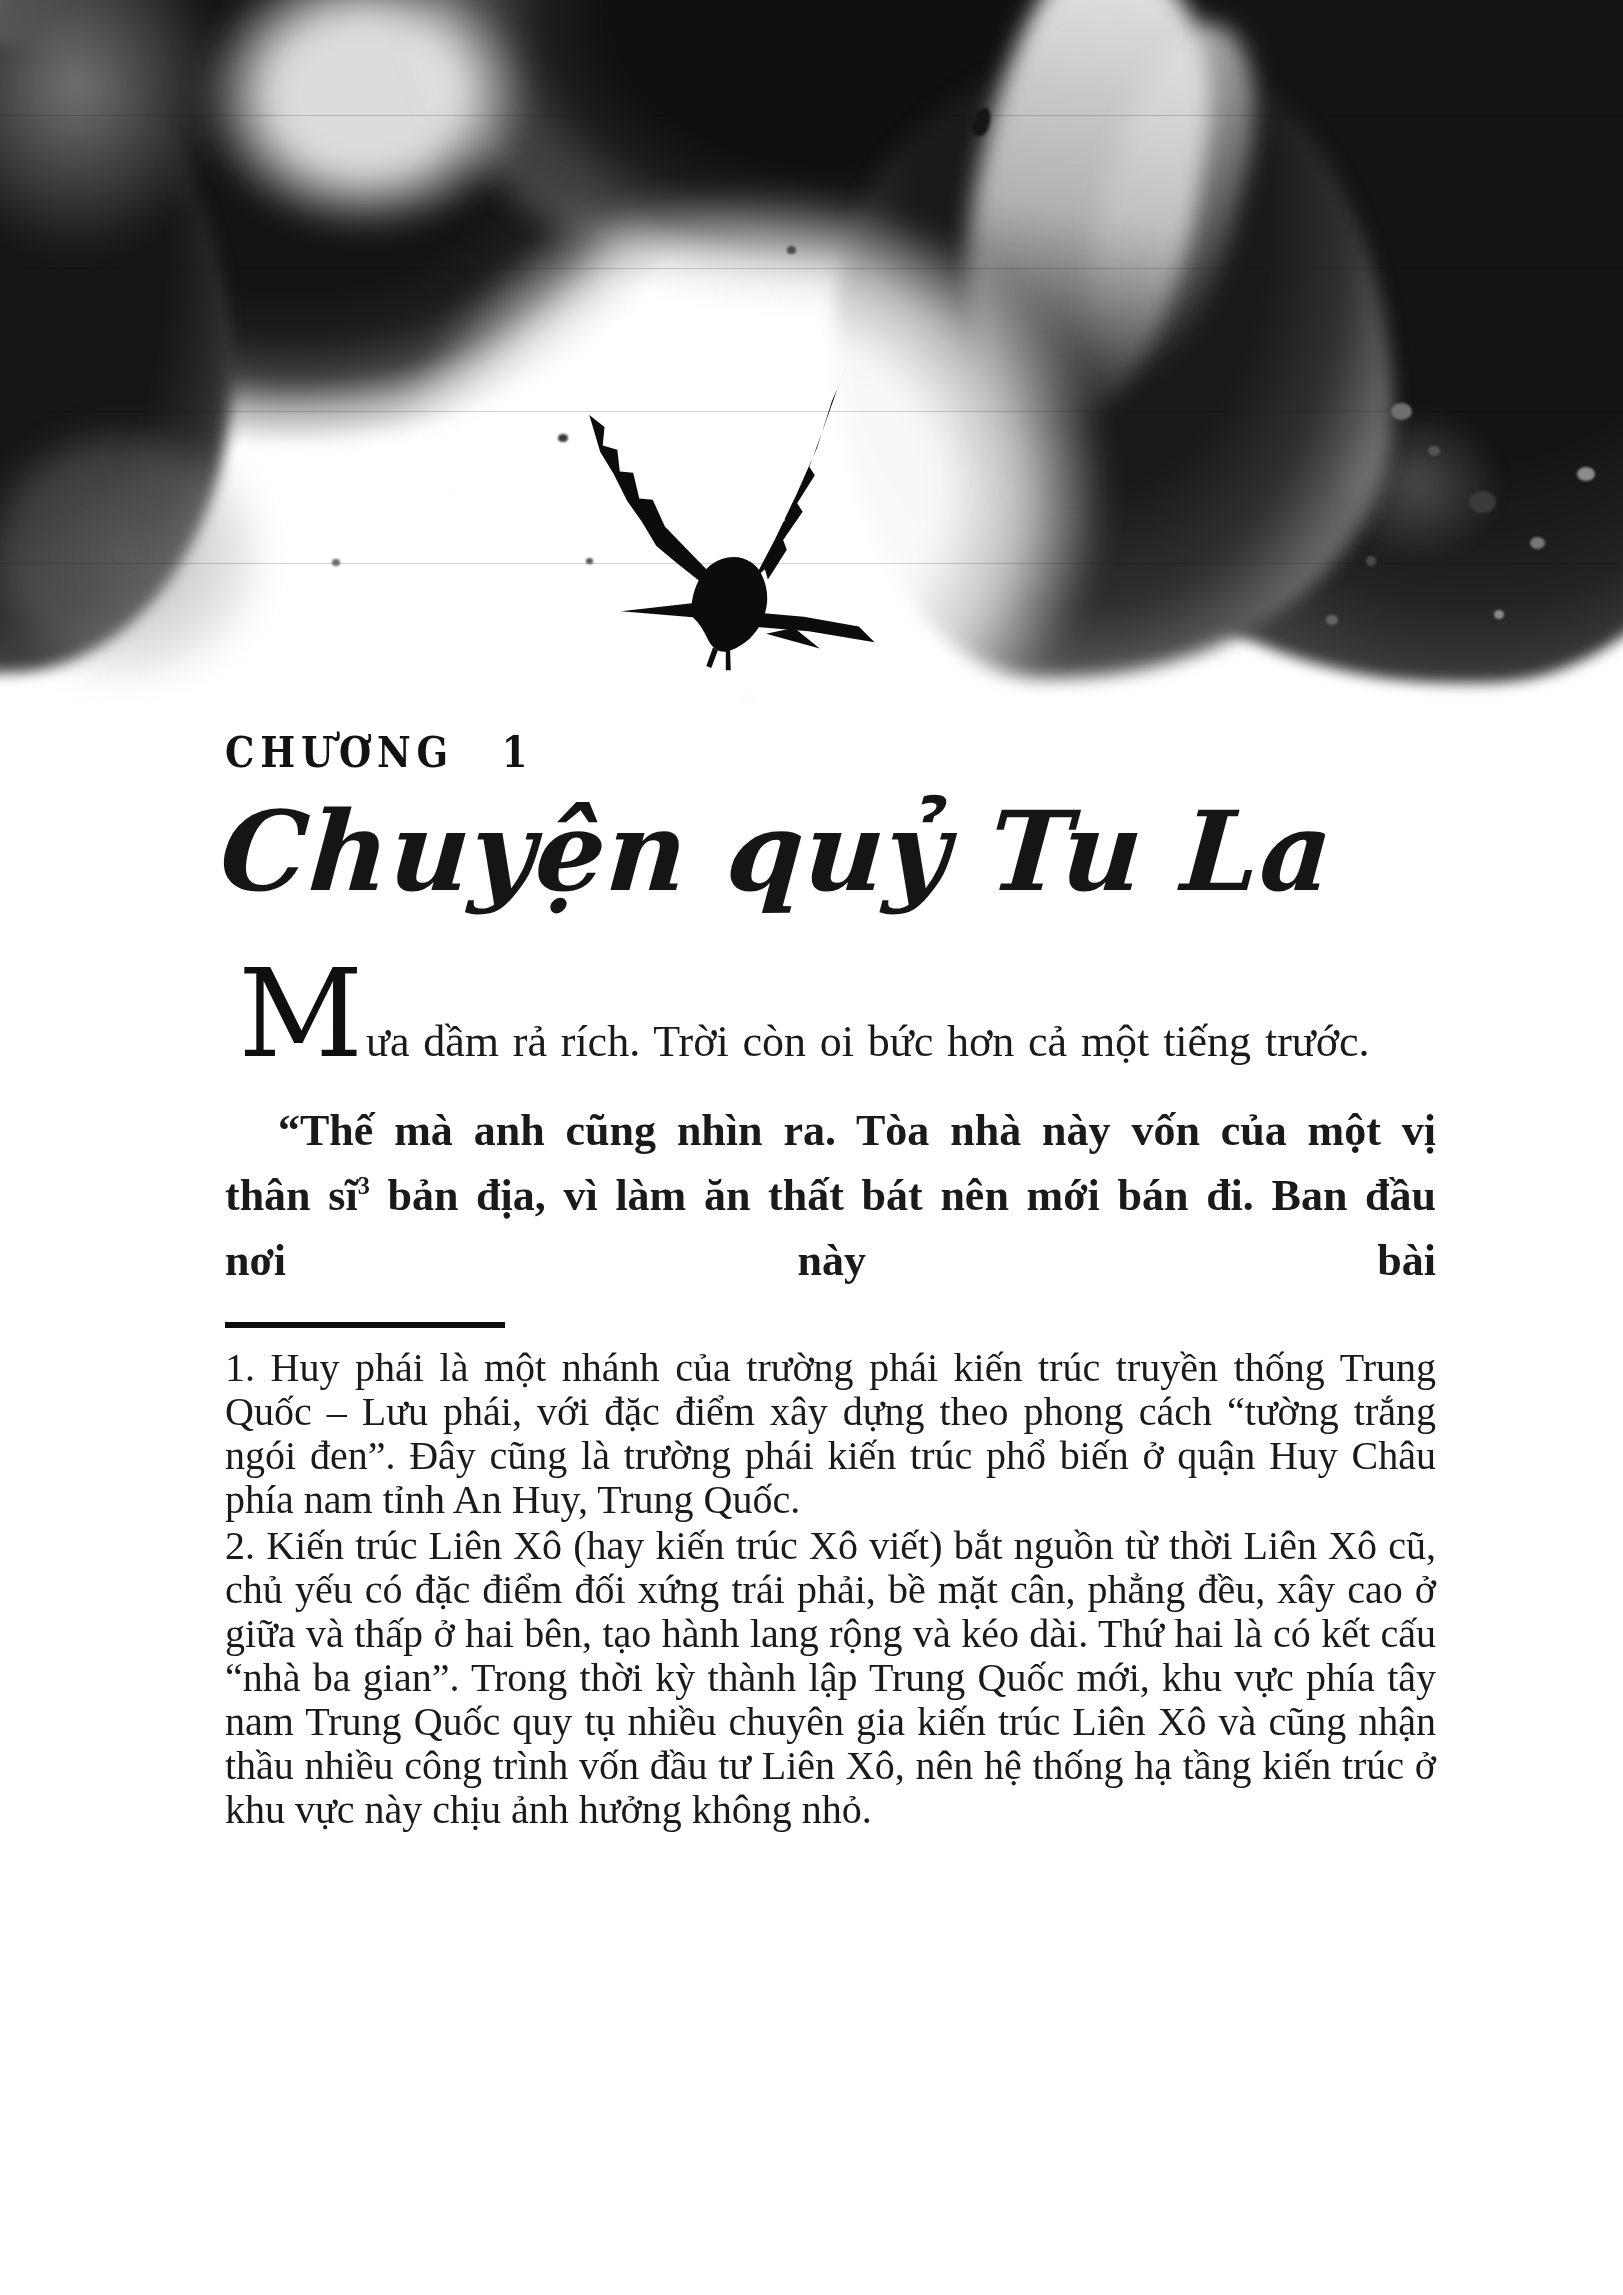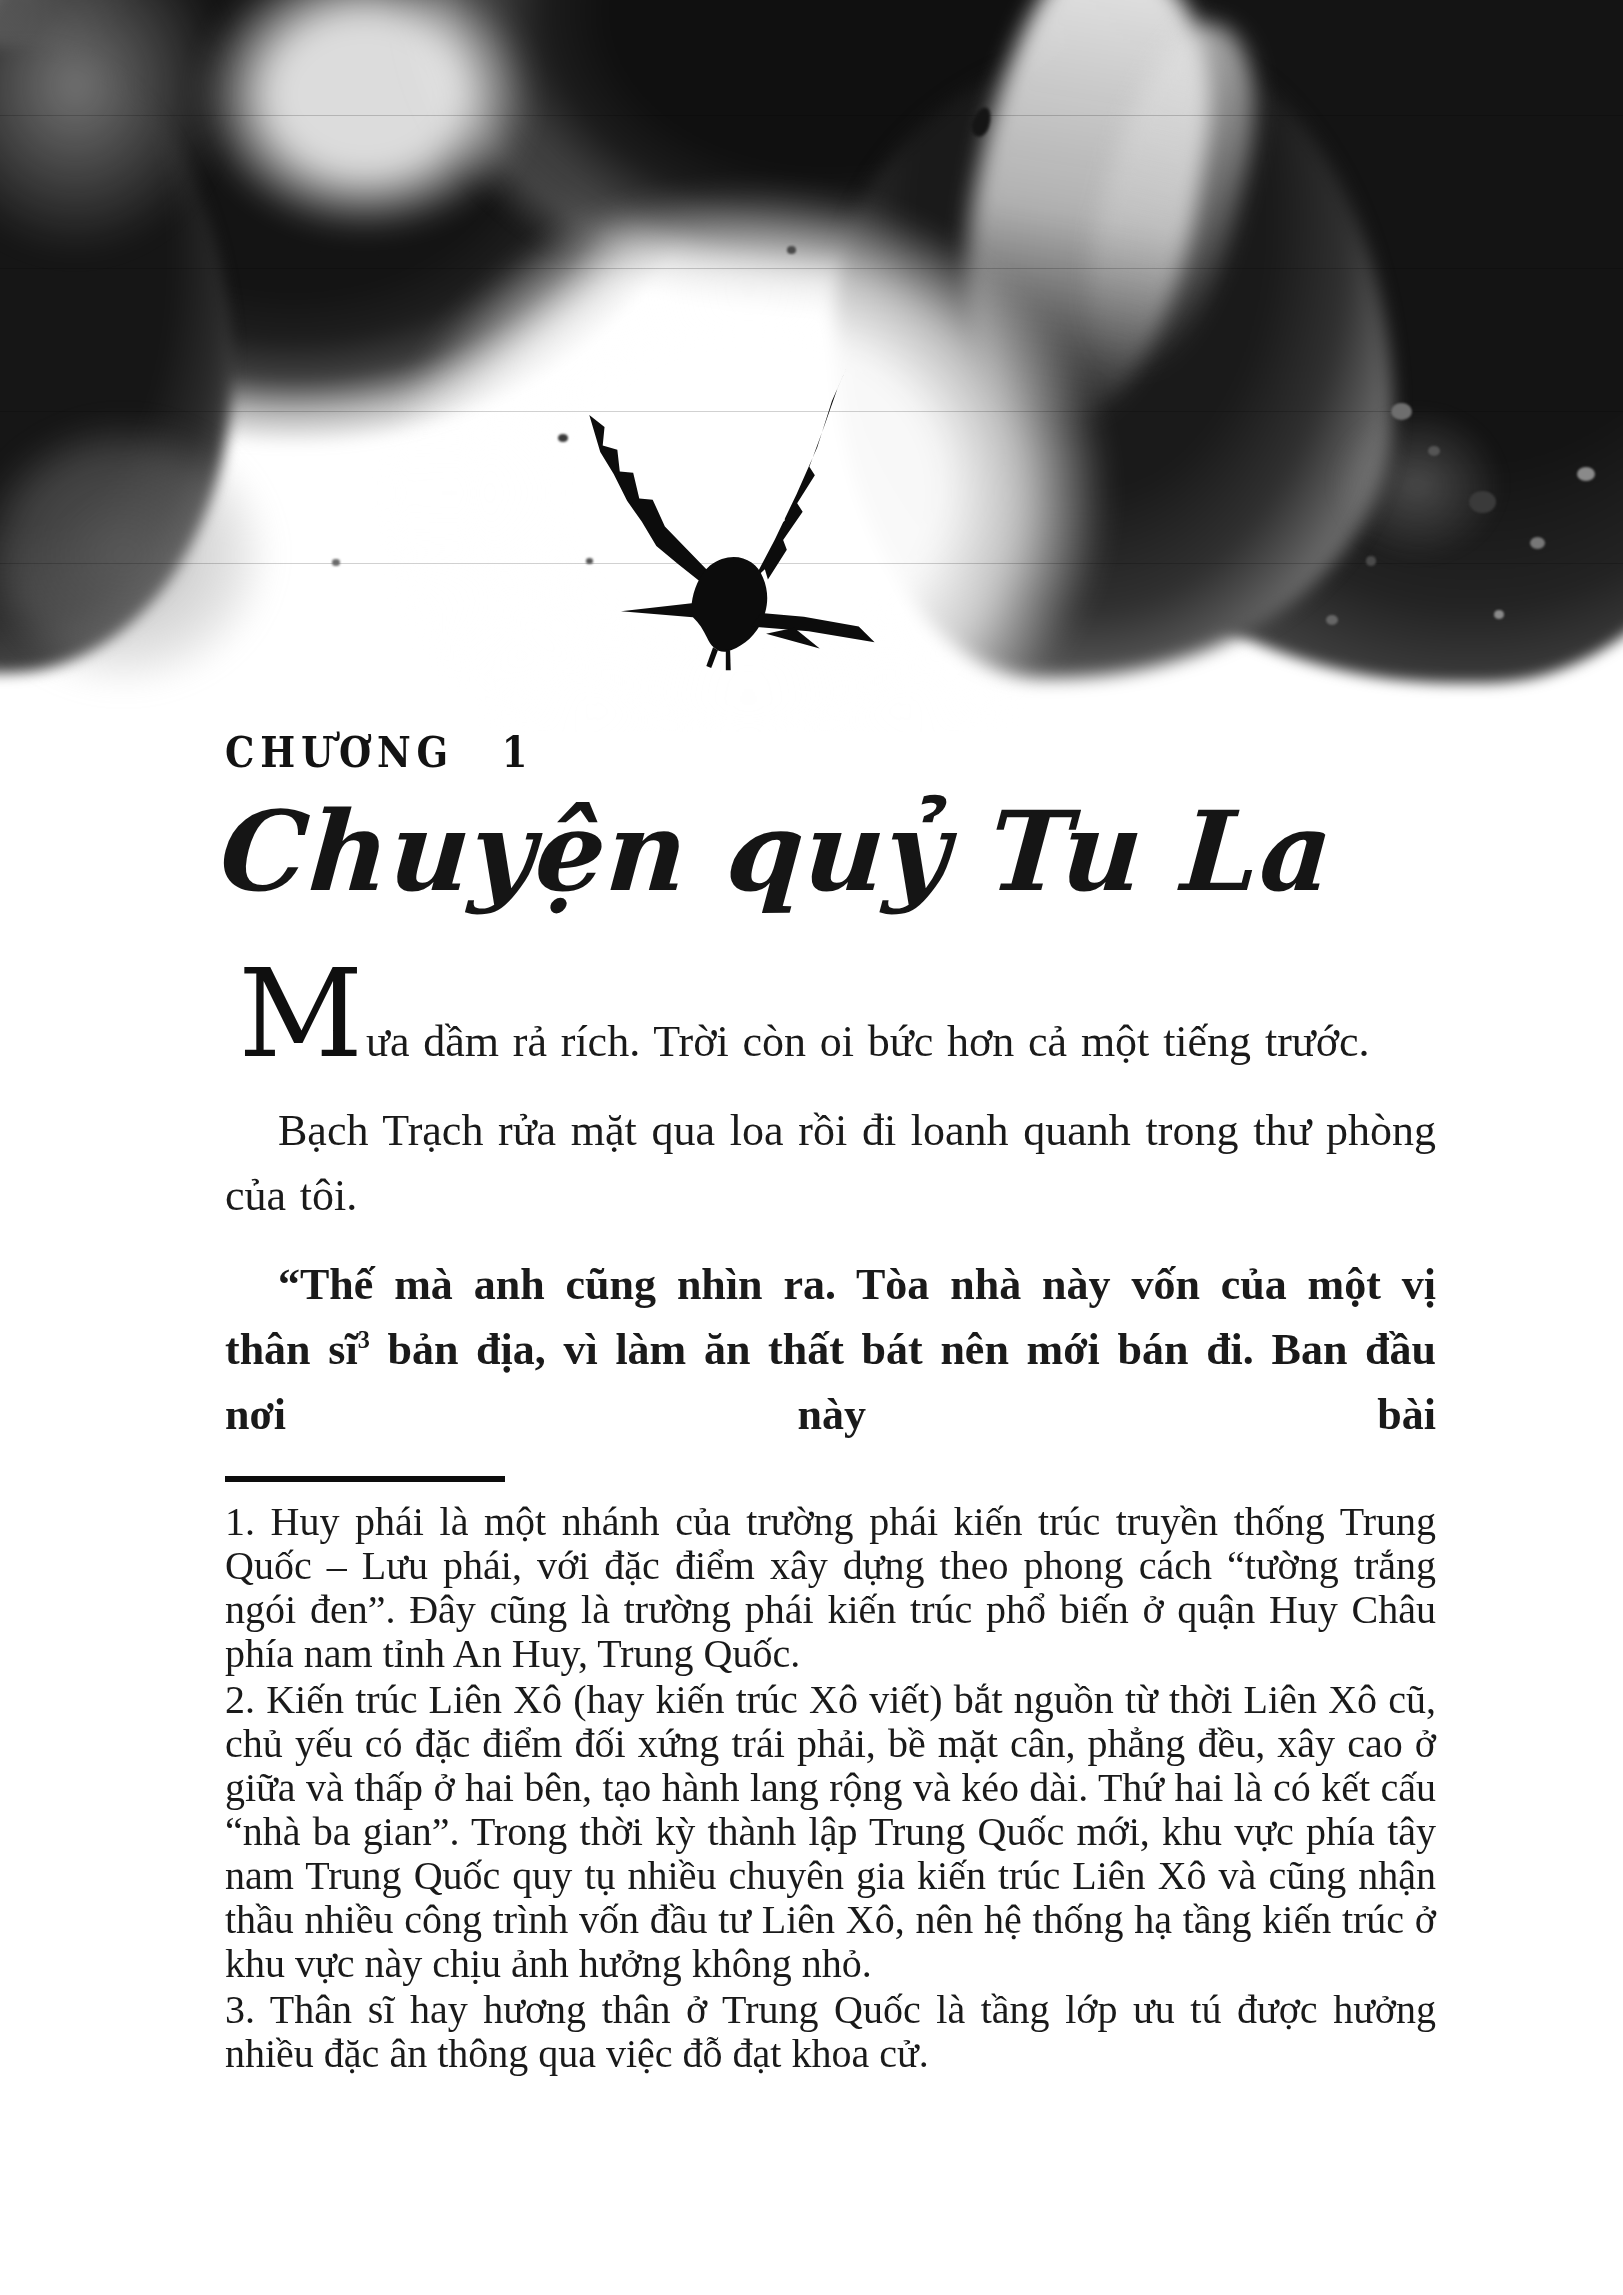--- a/index.html
+++ b/index.html
@@ -140,24 +140,22 @@
     </g>
   </svg>
 </div>
 
 <div class="content">
   <div class="chapter-label">CHƯƠNG 1</div>
   <div class="chapter-title">Chuyện quỷ Tu La</div>
 
   <div class="body-text">
       <p class="para first"><span class="initial">M</span>ưa dầm rả rích. Trời còn oi bức hơn cả một tiếng trước.</p>
-      <p class="para">Bạch Trạch rửa mặt qua loa rồi đi loanh quanh trong thư phòng của tôi.</p>
       <p class="para">“Thế mà anh cũng nhìn ra. Tòa nhà này vốn của một vị thân sĩ<sup class="fnref">3</sup> bản địa, vì làm ăn thất bát nên mới bán đi. Ban đầu nơi này bài</p>
     </div>
 
   <div class="fn-rule"></div>
   <div class="footnotes">
       <p class="footnote">1. Huy phái là một nhánh của trường phái kiến trúc truyền thống Trung Quốc – Lưu phái, với đặc điểm xây dựng theo phong cách “tường trắng ngói đen”. Đây cũng là trường phái kiến trúc phổ biến ở quận Huy Châu phía nam tỉnh An Huy, Trung Quốc.</p>
       <p class="footnote">2. Kiến trúc Liên Xô (hay kiến trúc Xô viết) bắt nguồn từ thời Liên Xô cũ, chủ yếu có đặc điểm đối xứng trái phải, bề mặt cân, phẳng đều, xây cao ở giữa và thấp ở hai bên, tạo hành lang rộng và kéo dài. Thứ hai là có kết cấu “nhà ba gian”. Trong thời kỳ thành lập Trung Quốc mới, khu vực phía tây nam Trung Quốc quy tụ nhiều chuyên gia kiến trúc Liên Xô và cũng nhận thầu nhiều công trình vốn đầu tư Liên Xô, nên hệ thống hạ tầng kiến trúc ở khu vực này chịu ảnh hưởng không nhỏ.</p>
-      <p class="footnote">3. Thân sĩ hay hương thân ở Trung Quốc là tầng lớp ưu tú được hưởng nhiều đặc ân thông qua việc đỗ đạt khoa cử.</p>
     </div>
 </div>
 
 
 </body></html>

